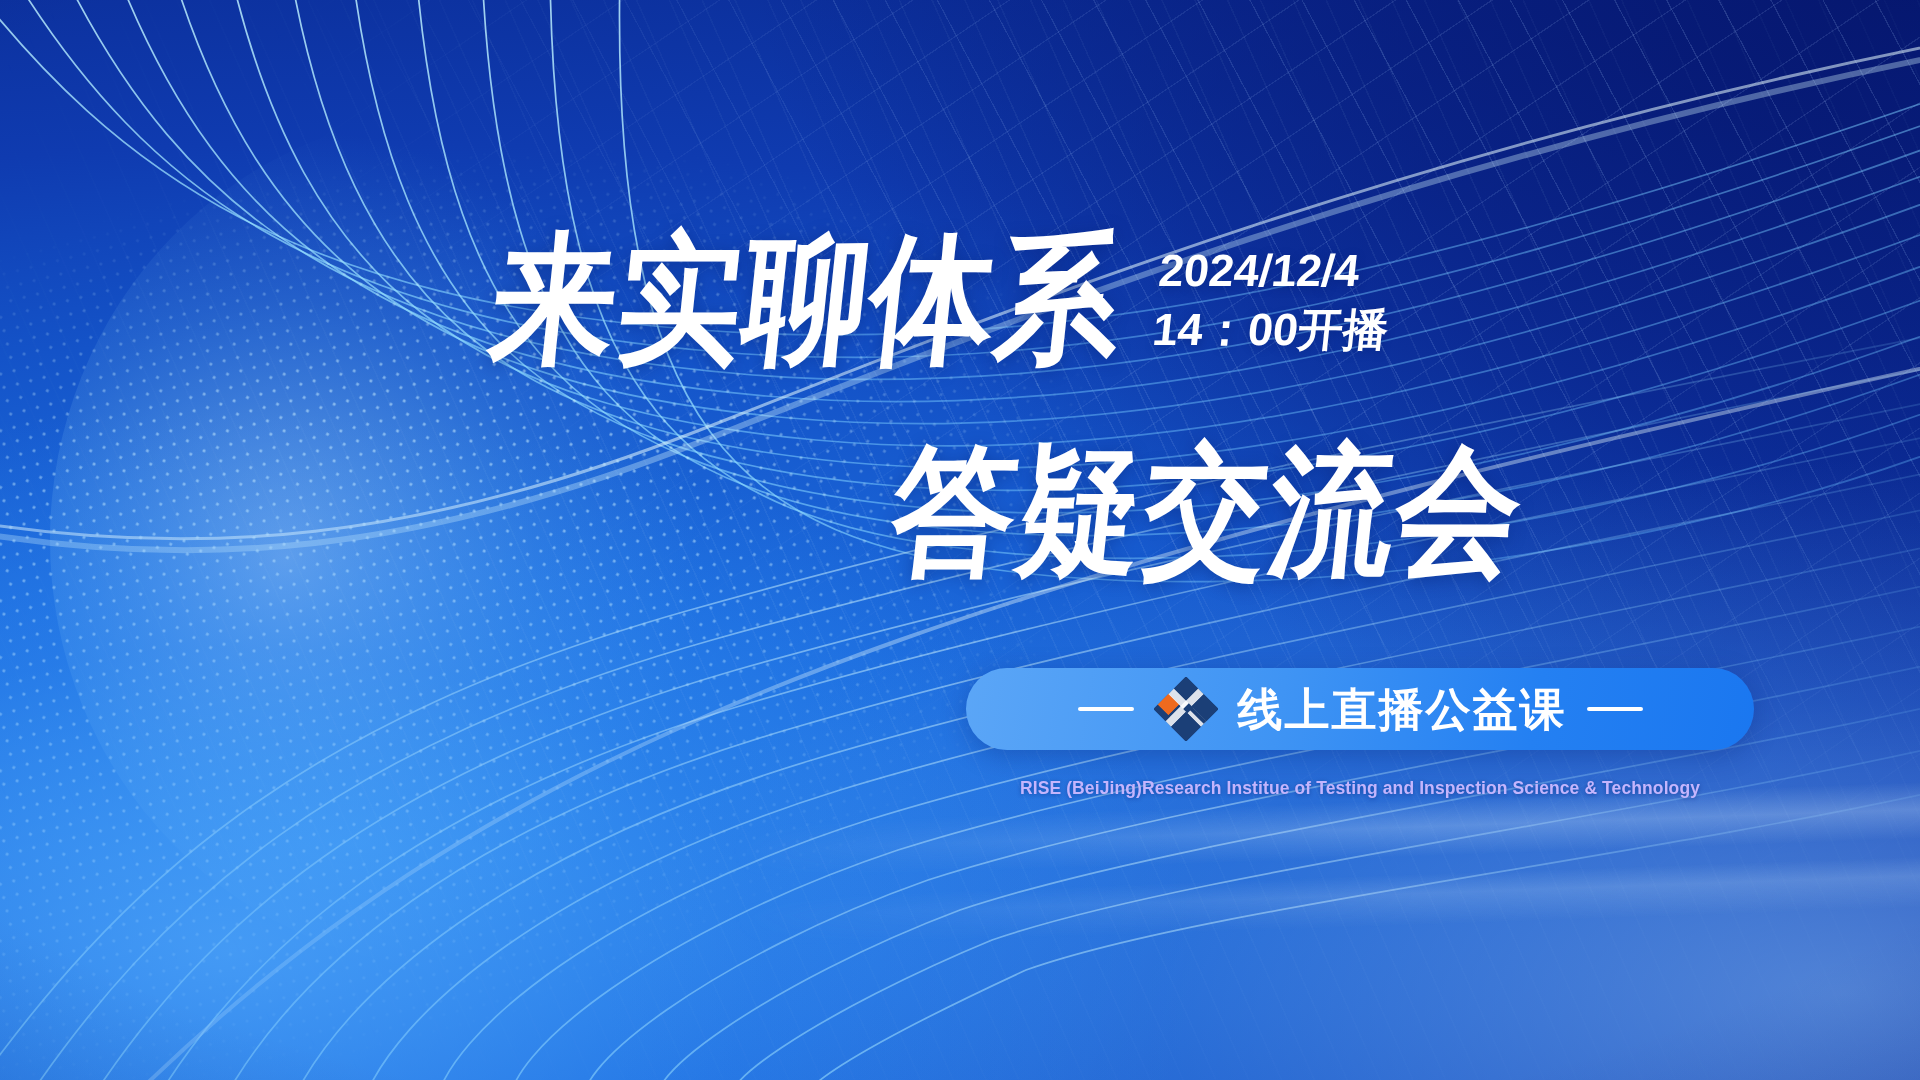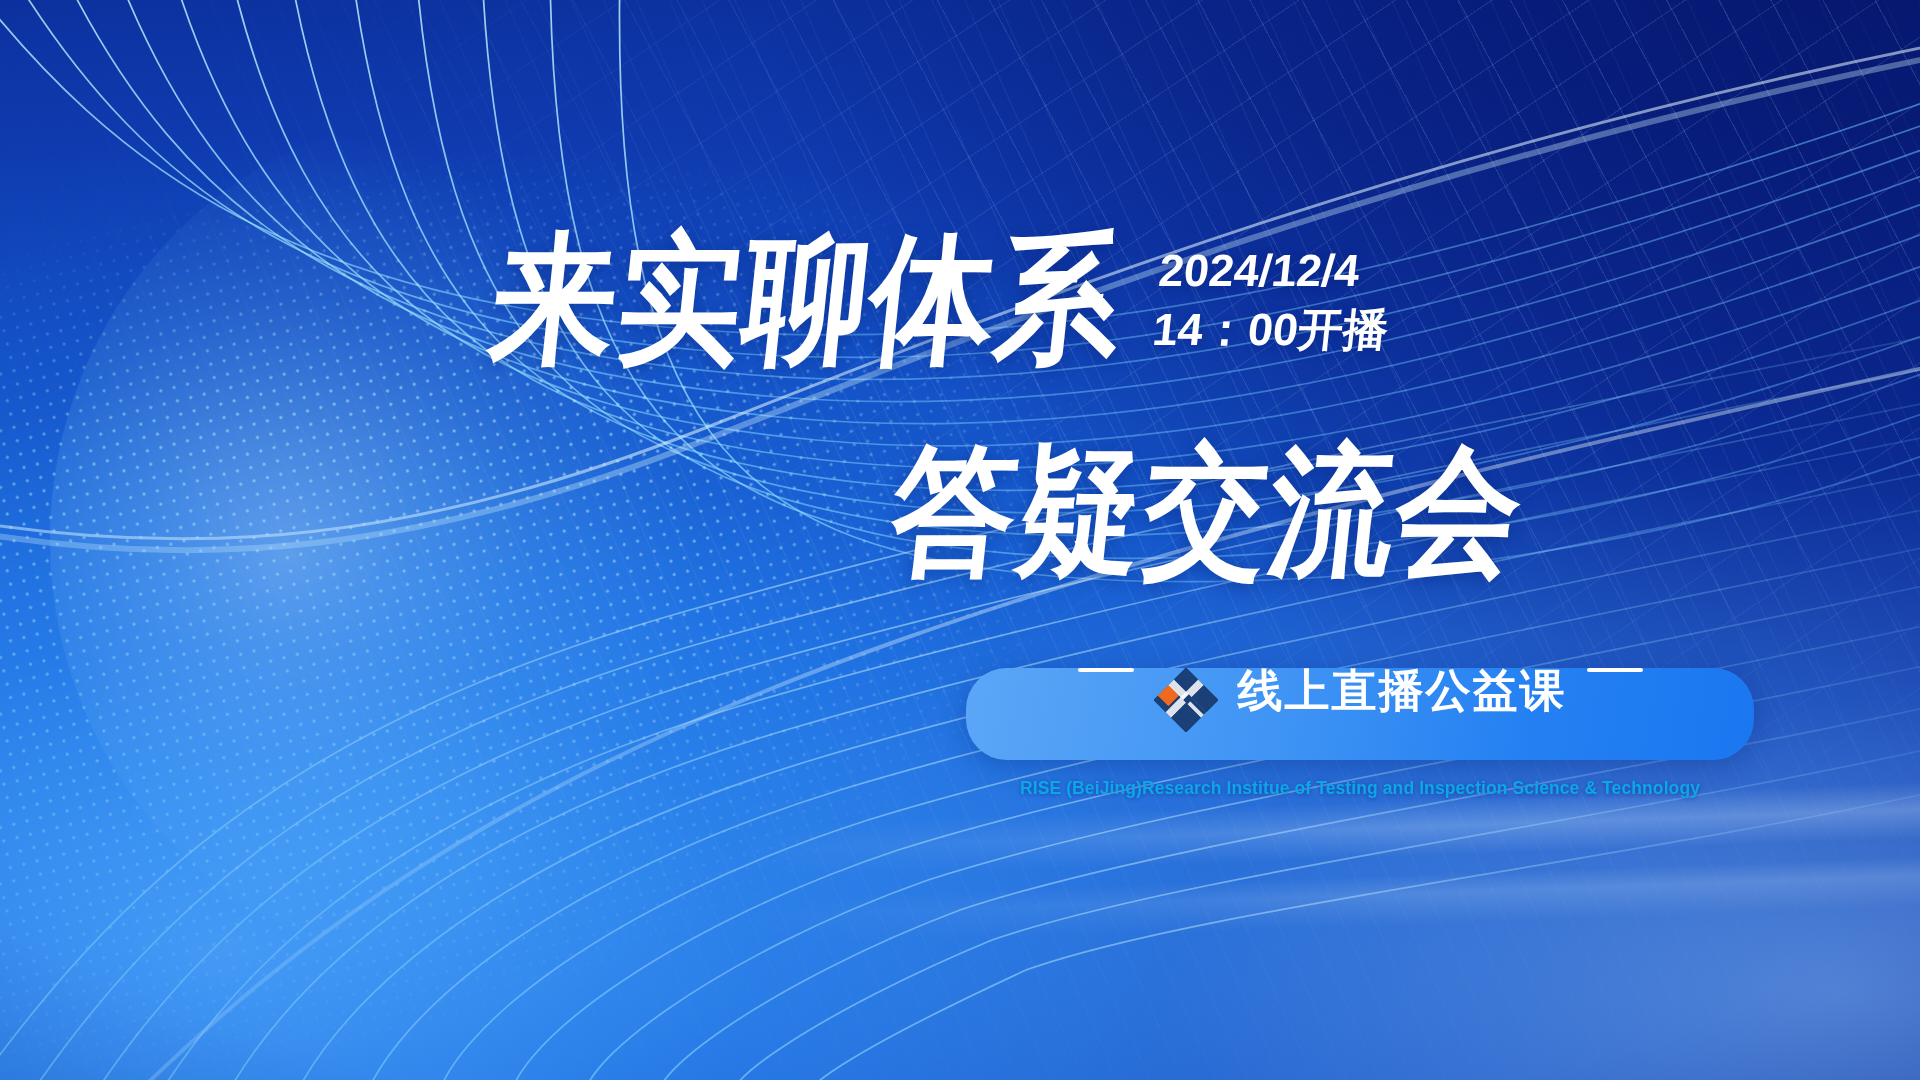--- a/index.html
+++ b/index.html
@@ -129,26 +129,26 @@
     text-shadow: 0 3px 16px rgba(5,30,110,0.40);
     white-space: nowrap;
   }
 
   
   .badge-pill {
     position: absolute;
     left: 966px;
     top: 668px;
     width: 788px;
-    height: 92px;
+    height: 82px;
     border-radius: 41px;
     background: linear-gradient(100deg, #5ba6f7 0%, #3f94f4 40%, #2480f2 72%, #1a77f0 100%);
     box-shadow: 0 6px 26px rgba(6,35,120,0.30);
     display: flex;
-    align-items: flex-start;
+    align-items: center;
     justify-content: center;
     gap: 20px;
     padding: 0 26px;
     box-sizing: border-box;
   }
   .pill-dash {
     width: 56px;
     height: 4px;
     background: #ffffff;
     border-radius: 2px;
@@ -163,21 +163,21 @@
     white-space: nowrap;
     line-height: 1;
   }
 
   .org-line {
     position: absolute;
     left: 966px;
     top: 778px;
     width: 788px;
     text-align: center;
-    color: #0ea5e9;
+    color: #c4b5fd;
     font-size: 17.5px;
     font-weight: 700;
     letter-spacing: 0.1px;
     white-space: nowrap;
     text-shadow: 0 1px 4px rgba(5,30,110,0.45);
   }
 </style>
 </head>
 <body>
 

